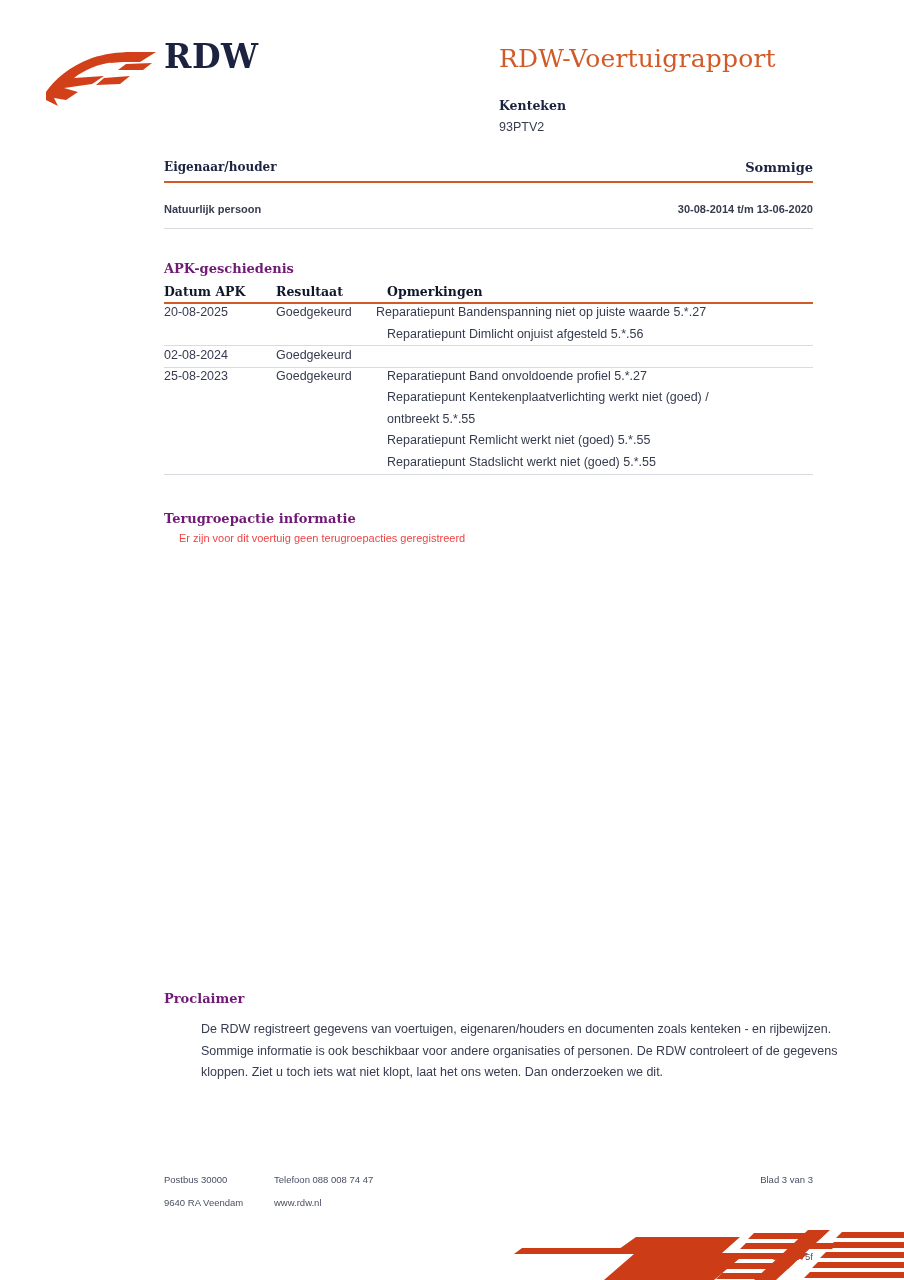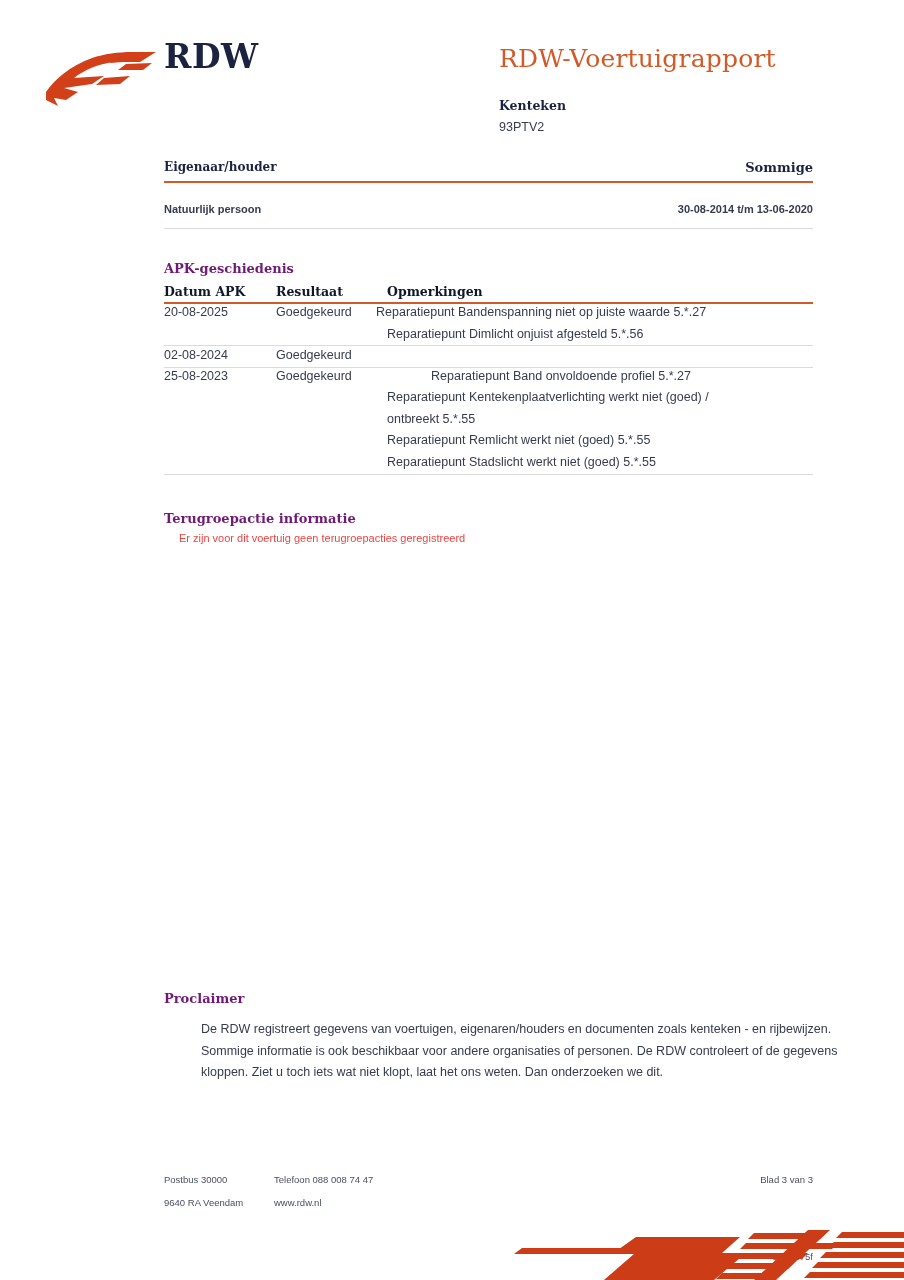--- a/index.html
+++ b/index.html
@@ -251,21 +251,21 @@
   <div class="apk-cell" style="left:376px; top:305px;">Reparatiepunt Bandenspanning niet op juiste waarde 5.*.27</div>
   <div class="apk-cell" style="left:387px; top:327px;">Reparatiepunt Dimlicht onjuist afgesteld 5.*.56</div>
   <div class="rule-grey" style="top:345px;"></div>
 
   <div class="apk-cell" style="left:164px; top:348px;">02-08-2024</div>
   <div class="apk-cell" style="left:276px; top:348px;">Goedgekeurd</div>
   <div class="rule-grey" style="top:367px;"></div>
 
   <div class="apk-cell" style="left:164px; top:369px;">25-08-2023</div>
   <div class="apk-cell" style="left:276px; top:369px;">Goedgekeurd</div>
-  <div class="apk-cell" style="left:387px; top:369px;margin-left:44px;">Reparatiepunt Band onvoldoende profiel 5.*.27</div>
+  <div class="apk-cell" style="left:387px; top:369px;">Reparatiepunt Band onvoldoende profiel 5.*.27</div>
   <div class="apk-cell" style="left:387px; top:390px;">Reparatiepunt Kentekenplaatverlichting werkt niet (goed) /</div>
   <div class="apk-cell" style="left:387px; top:412px;">ontbreekt 5.*.55</div>
   <div class="apk-cell" style="left:387px; top:433px;">Reparatiepunt Remlicht werkt niet (goed) 5.*.55</div>
   <div class="apk-cell" style="left:387px; top:455px;">Reparatiepunt Stadslicht werkt niet (goed) 5.*.55</div>
   <div class="rule-grey" style="top:474px;"></div>
 
   <div class="sec-title" style="top:511px;">Terugroepactie informatie</div>
   <div class="body-line" style="top:532px;">Er zijn voor dit voertuig geen terugroepacties geregistreerd</div>
 
   <div class="sec-title" style="top:991px;">Proclaimer</div>

